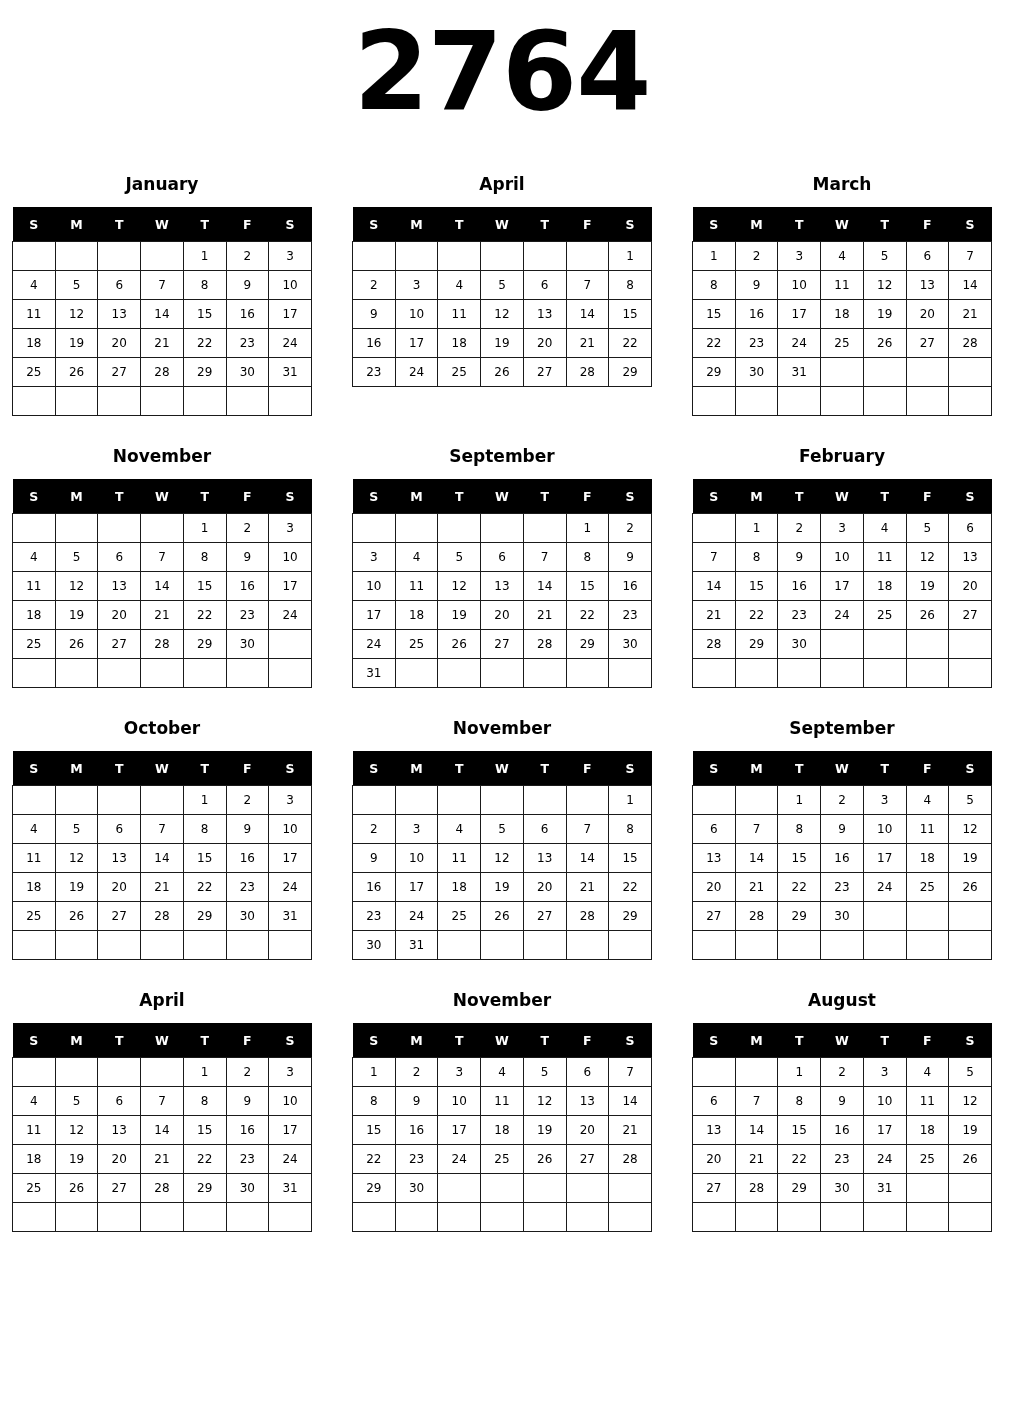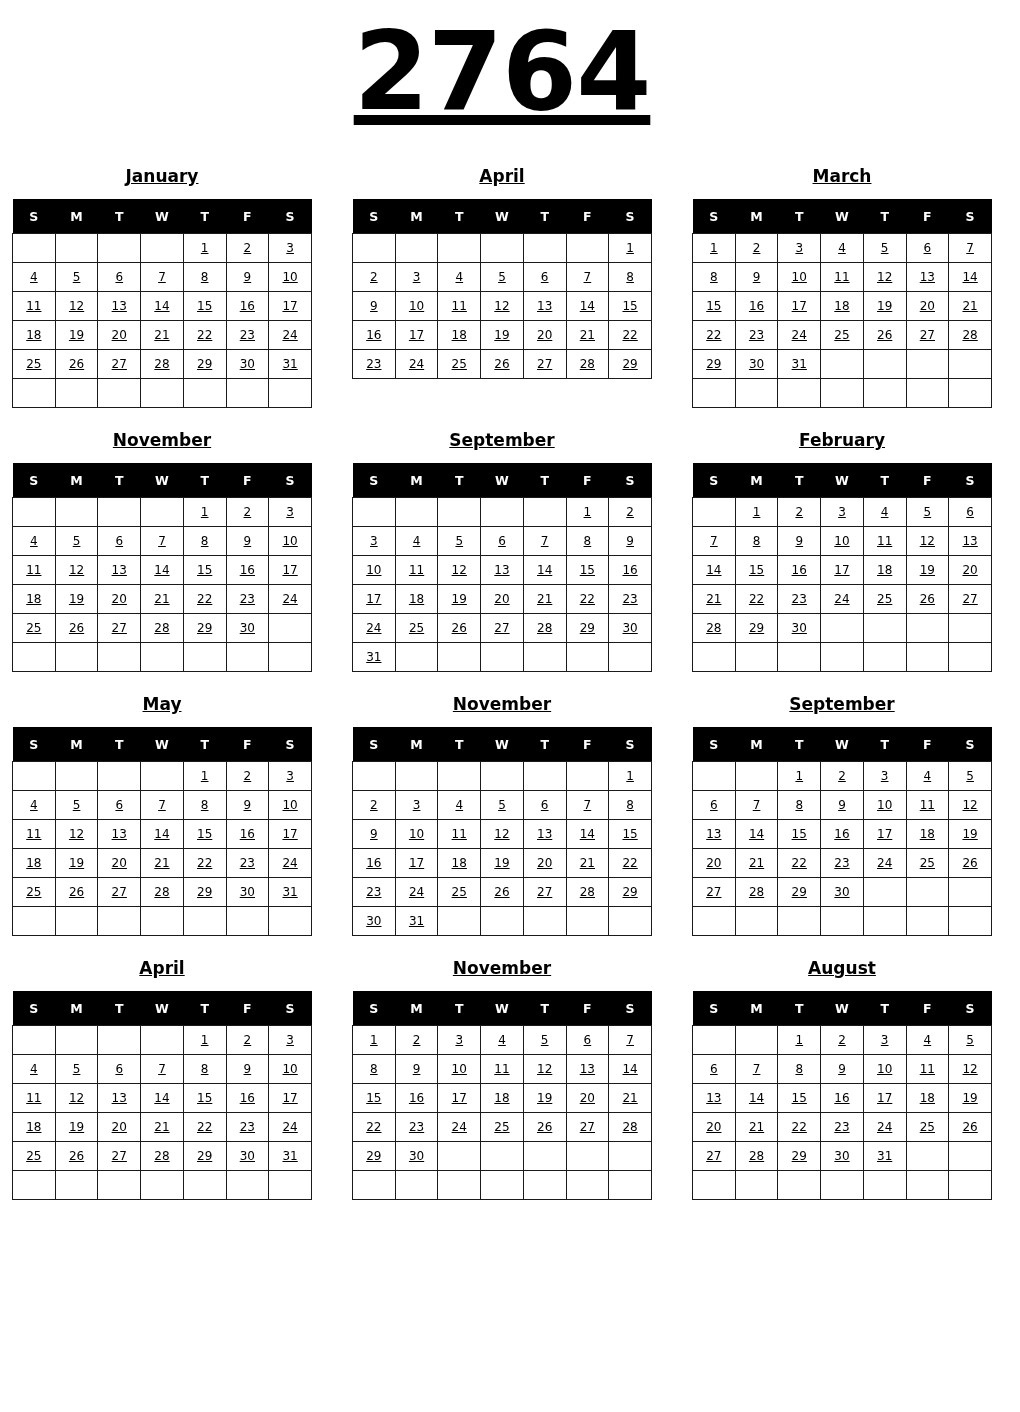--- a/index.html
+++ b/index.html
@@ -12,21 +12,20 @@
     height: 1412px;
     font-family: "DejaVu Sans", sans-serif;
     color: #000000;
     overflow: hidden;
   }
   .page {
     position: relative;
     width: 1004px;
     height: 1412px;
     box-sizing: border-box;
-    text-decoration: underline;
   }
   .year-title {
     text-align: center;
     font-size: 108px;
     font-weight: bold;
     letter-spacing: -1px;
     line-height: 1;
     padding-top: 18px;
     margin: 0 0 34px 0;
     font-family: "DejaVu Sans", sans-serif;
@@ -35,21 +34,21 @@
     display: grid;
     grid-template-columns: repeat(3, 320px);
     justify-content: center;
     column-gap: 20px;
     row-gap: 0px;
     padding: 0 28px;
     box-sizing: border-box;
   }
   .month {
     width: 300px;
-    margin: 8px auto 16px auto;
+    margin: 16px auto 16px auto;
   }
   .month-name {
     text-align: center;
     font-size: 17px;
     font-weight: bold;
     margin: 0 0 14px 0;
     line-height: 1;
   }
   table.cal {
     border-collapse: collapse;
@@ -503,21 +502,21 @@
               <td class="empty"></td>
               <td class="empty"></td>
               <td class="empty"></td>
               <td class="empty"></td>
               <td class="empty"></td>
             </tr>
           </tbody>
         </table>
       </div>
       <div class="month">
-        <div class="month-name">May</div>
+        <div class="month-name">October</div>
         <table class="cal">
           <thead>
             <tr>
               <th>S</th>
               <th>M</th>
               <th>T</th>
               <th>W</th>
               <th>T</th>
               <th>F</th>
               <th>S</th>

